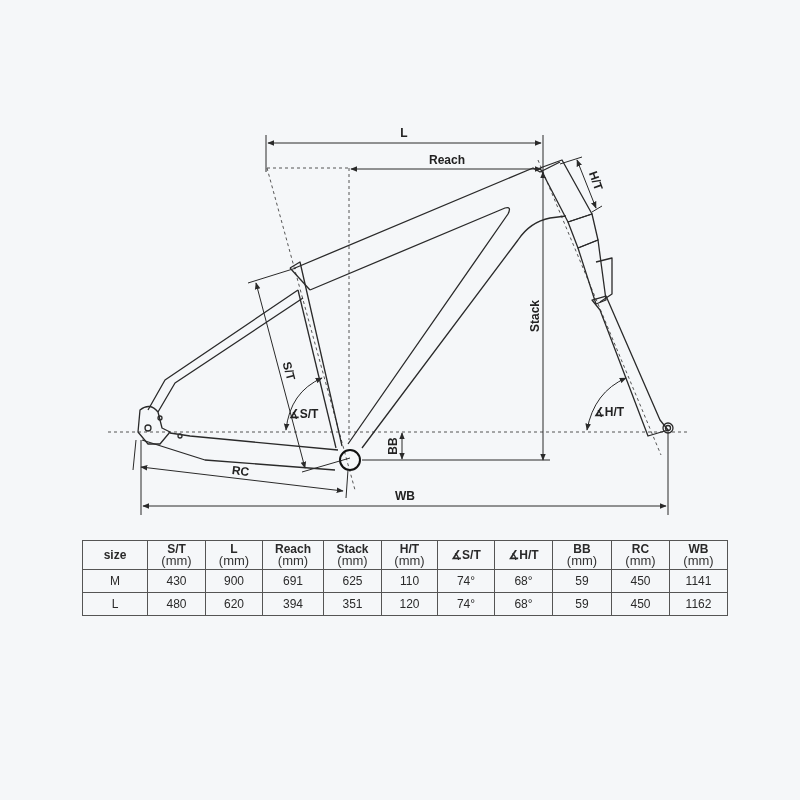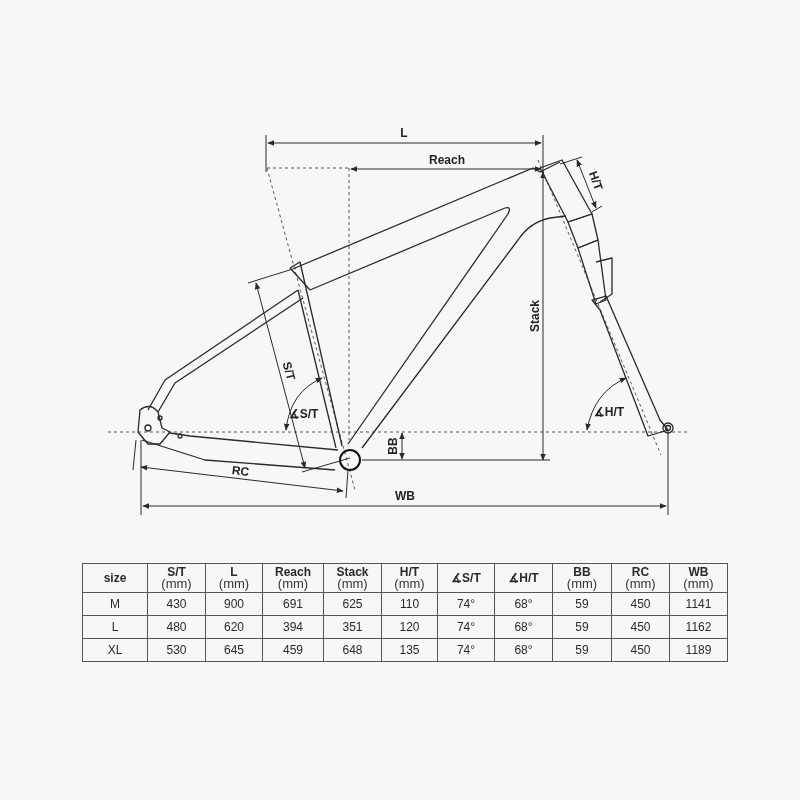--- a/index.html
+++ b/index.html
@@ -5,21 +5,21 @@
   html, body { margin: 0; padding: 0; }
   body {
     width: 800px; height: 800px; background: #f5f7f9; position: relative; overflow: hidden;
     font-family: "Liberation Sans", sans-serif; color: #222;
   }
   #diagram { position: absolute; left: 0; top: 0; width: 800px; height: 540px; }
   #diagram text { font-family: "Liberation Sans", sans-serif; font-weight: bold; font-size: 12px; fill: #222; }
   .frame { fill: none; stroke: #2a2a2a; stroke-width: 1.3; stroke-linejoin: round; }
   .dim { stroke: #2a2a2a; stroke-width: 1; fill: none; }
   .dash { stroke: #555; stroke-width: 1; stroke-dasharray: 3 3; fill: none; }
-  .table-wrap { position: absolute; left: 82px; top: 563px; }
+  .table-wrap { position: absolute; left: 82px; top: 540px; }
   table.geo { border-collapse: collapse; background: #f5f7f9; }
   table.geo td, table.geo th {
     border: 1px solid #555; text-align: center; font-size: 12px; color: #2a2a2a;
     height: 22px; padding: 0; font-weight: normal;
   }
   table.geo th { height: 28px; line-height: 12px; }
   table.geo th .hl { font-weight: bold; display: block; font-size: 12px; }
   table.geo th .unit { display: block; font-size: 13px; color: #333; }
   table.geo th.size { font-weight: bold; }
 </style>
@@ -203,28 +203,15 @@
         <td>620</td>
         <td>394</td>
         <td>351</td>
         <td>120</td>
         <td>74°</td>
         <td>68°</td>
         <td>59</td>
         <td>450</td>
         <td>1162</td>
       </tr>
-      <tr>
-        <td>XL</td>
-        <td>530</td>
-        <td>645</td>
-        <td>459</td>
-        <td>648</td>
-        <td>135</td>
-        <td>74°</td>
-        <td>68°</td>
-        <td>59</td>
-        <td>450</td>
-        <td>1189</td>
-      </tr>
     </tbody>
   </table>
 </div>
 
 </body></html>

